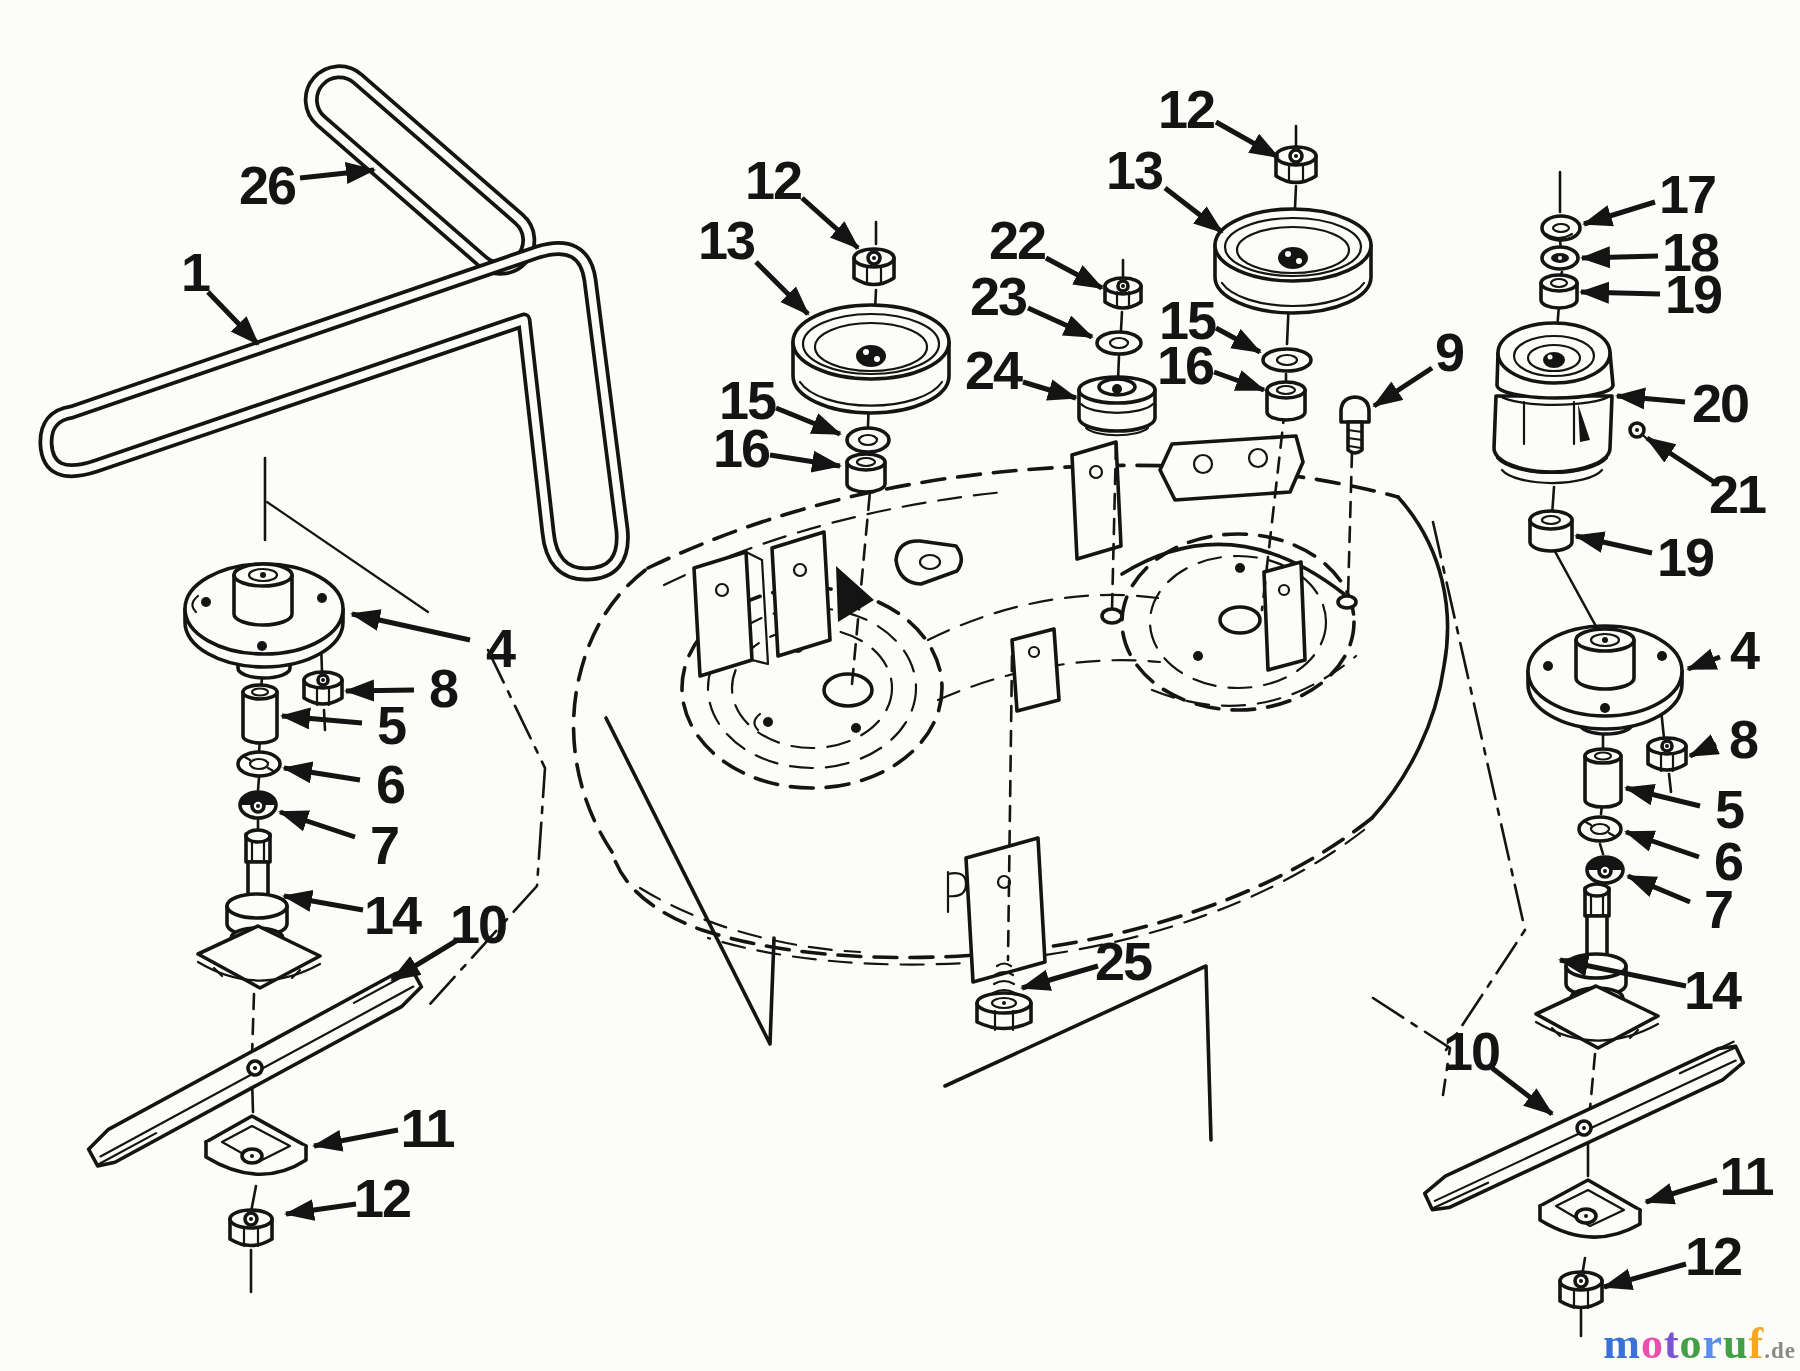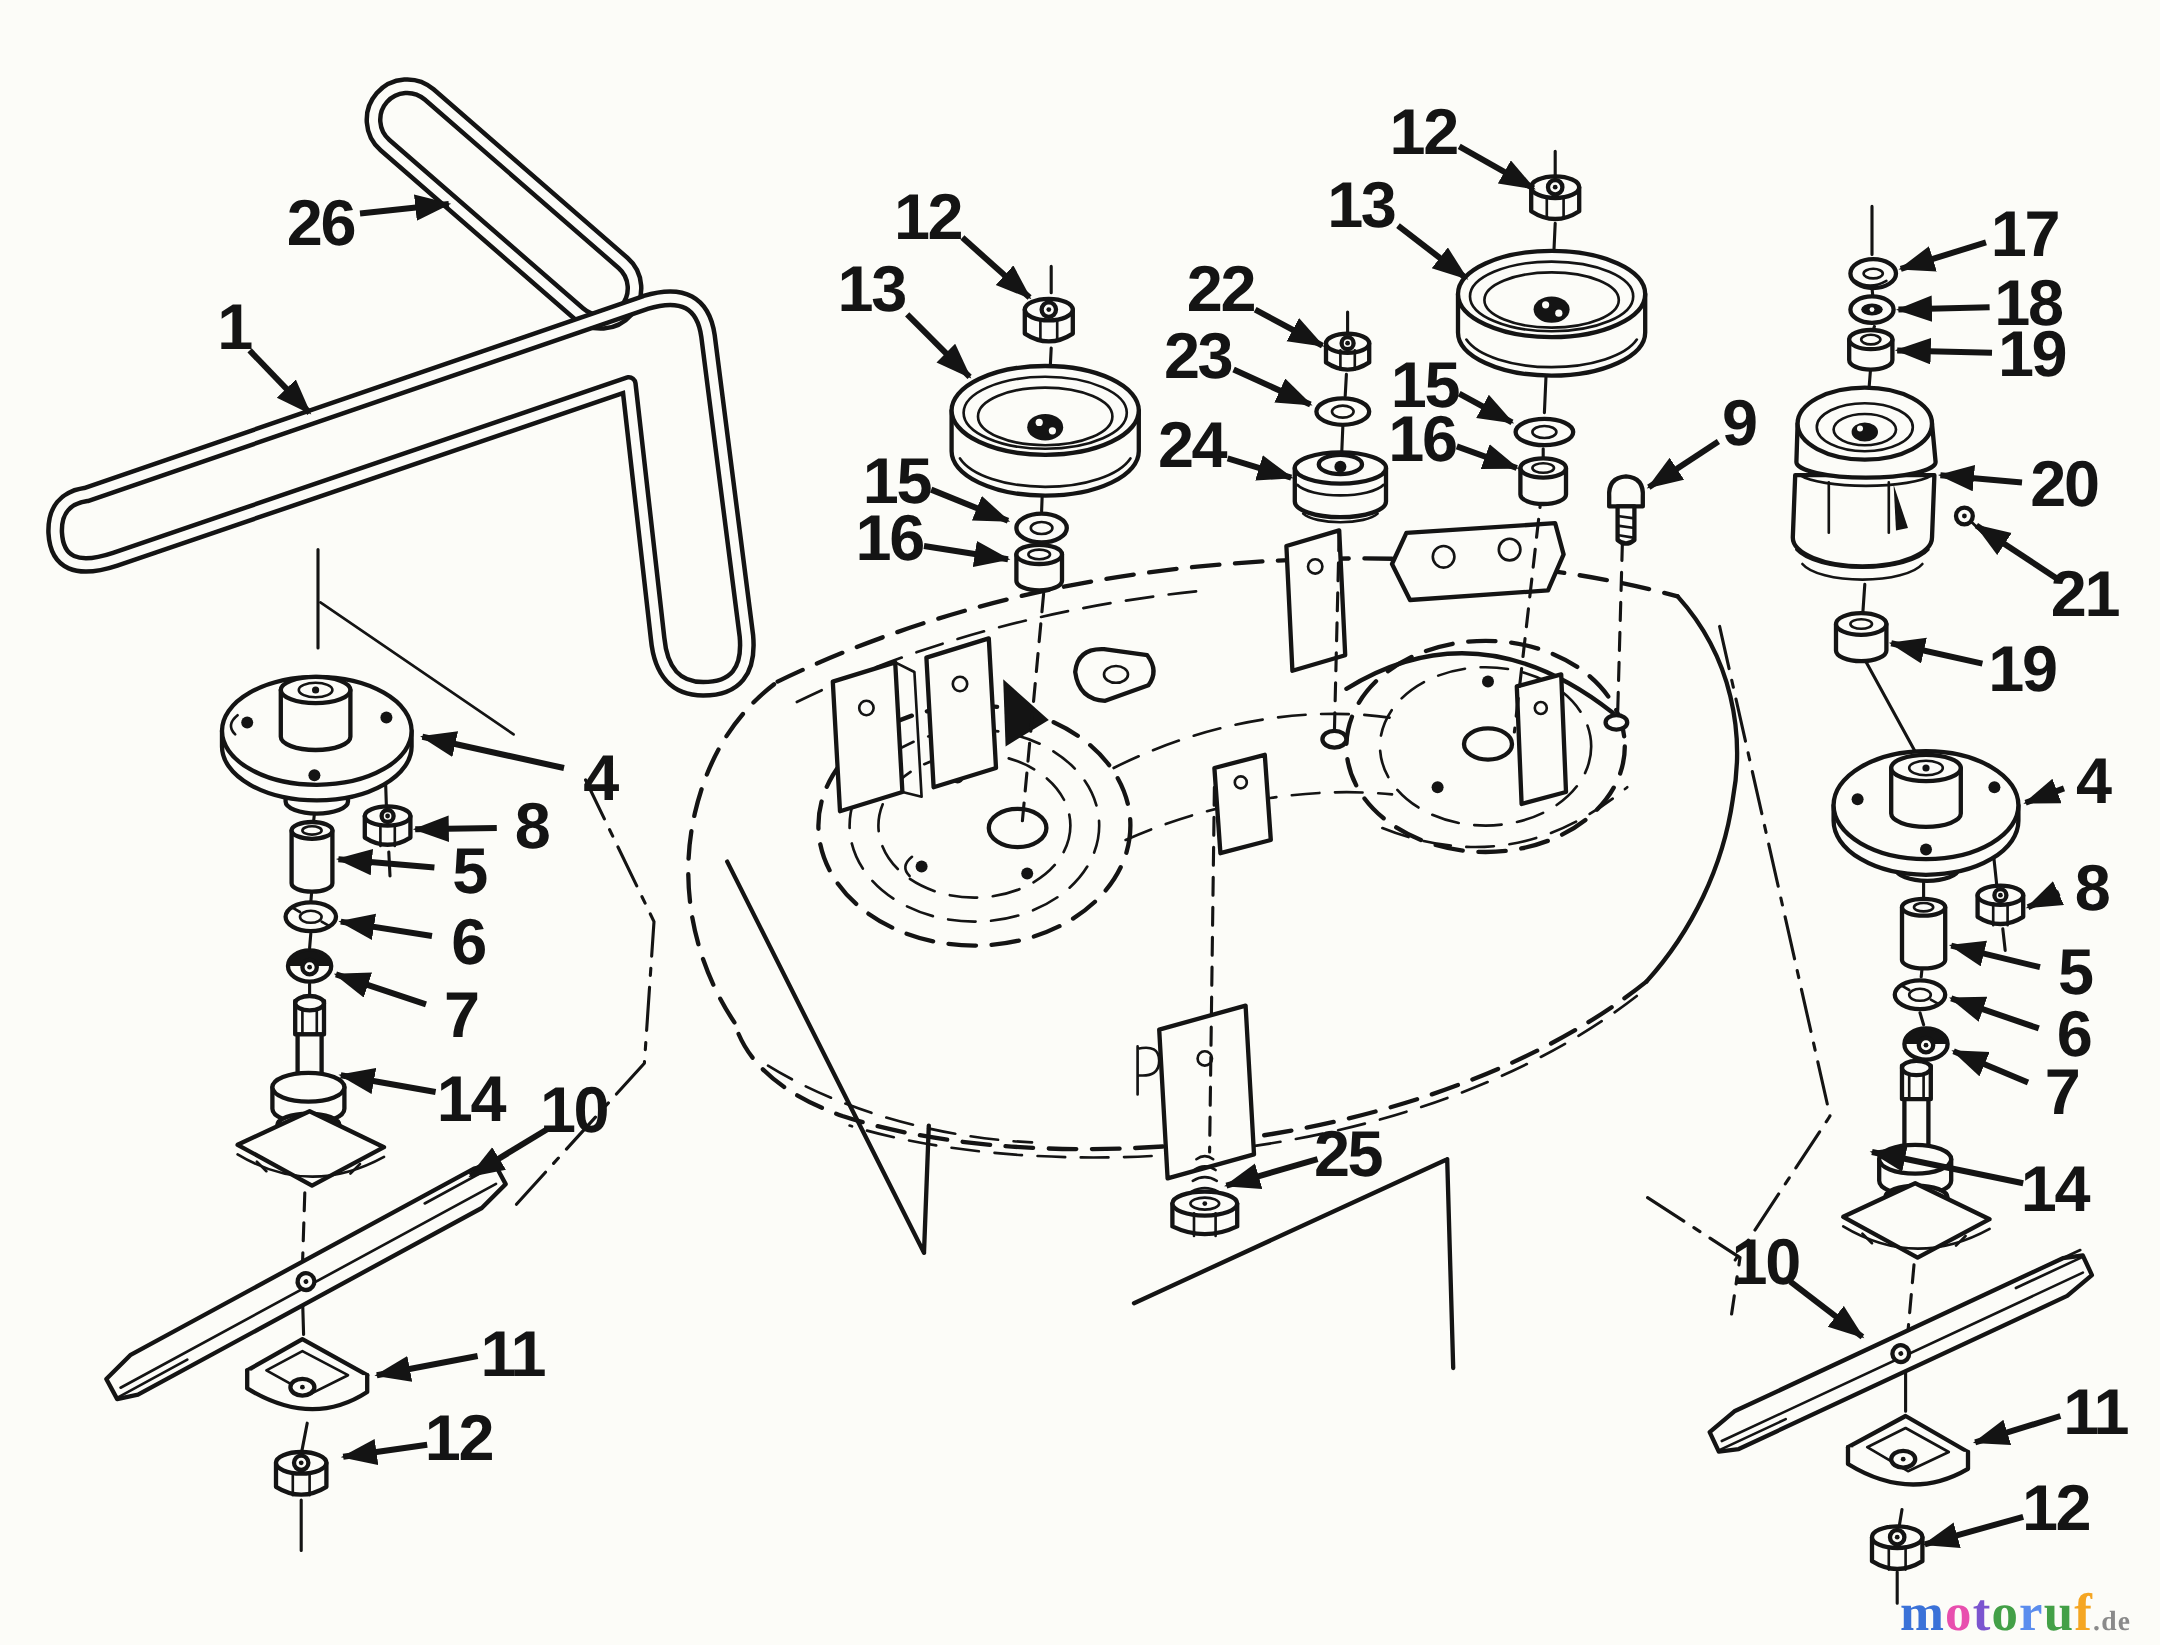--- a/index.html
+++ b/index.html
@@ -14,21 +14,21 @@
   .dsh{stroke-dasharray:23 13;}
   .dd{stroke-dasharray:36 10 6 10;stroke-width:2.6;}
   .thin{stroke-width:2.2;}
   .ax{stroke-width:2.6;}
   .axd{stroke-width:2.6;stroke-dasharray:15 10;}
   .beltO{fill:none;stroke:var(--ink);stroke-width:15;stroke-linejoin:round;}
   .beltI{fill:none;stroke:var(--paper);stroke-width:7.5;stroke-linejoin:round;}
   .arrow{stroke:var(--ink);stroke-width:5;fill:none;}
   .callout{font:bold 54px "Liberation Sans",sans-serif;letter-spacing:-2px;fill:var(--ink);
            text-anchor:middle;}
-  #watermark{position:absolute;right:24px;bottom:2px;font-family:"Liberation Serif",serif;
+  #watermark{position:absolute;right:4px;bottom:2px;font-family:"Liberation Serif",serif;
              font-weight:700;font-size:44px;letter-spacing:1px;user-select:none;}
   #watermark .wm-suffix{font-size:23px;font-weight:700;}
 </style>
 </head>
 <body>
 
 <div id="stage">
 <svg viewBox="0 0 1800 1371" width="1800" height="1371">
   <defs>
     <marker id="ah" markerUnits="userSpaceOnUse" markerWidth="32" markerHeight="24" refX="28" refY="11" orient="auto">

